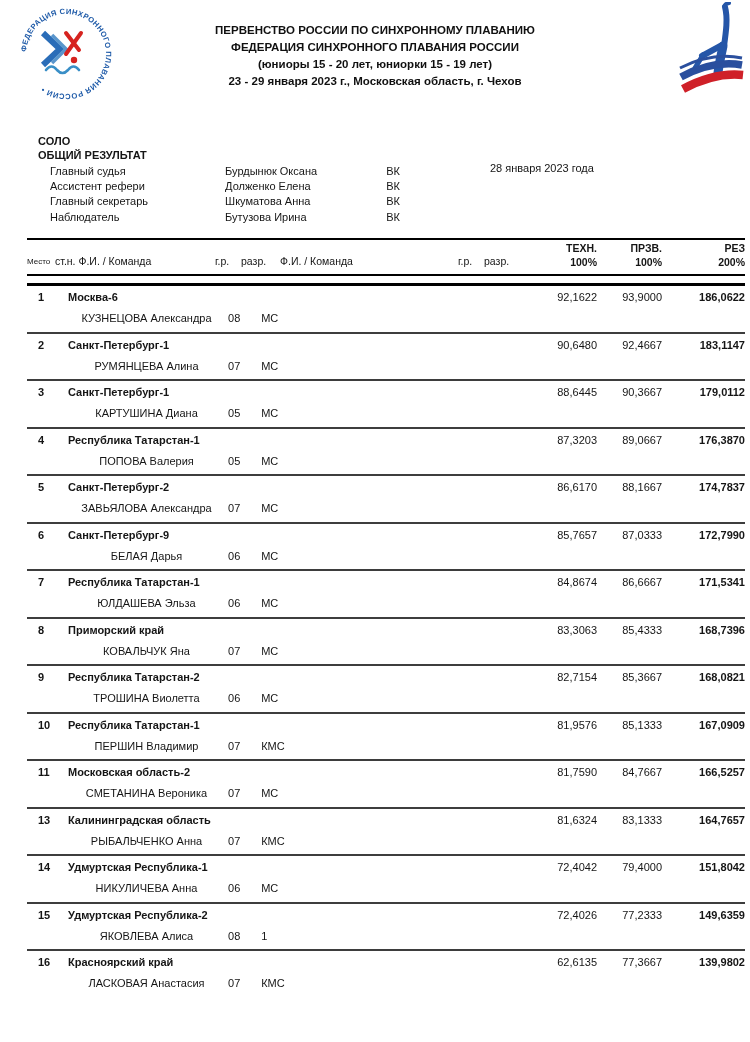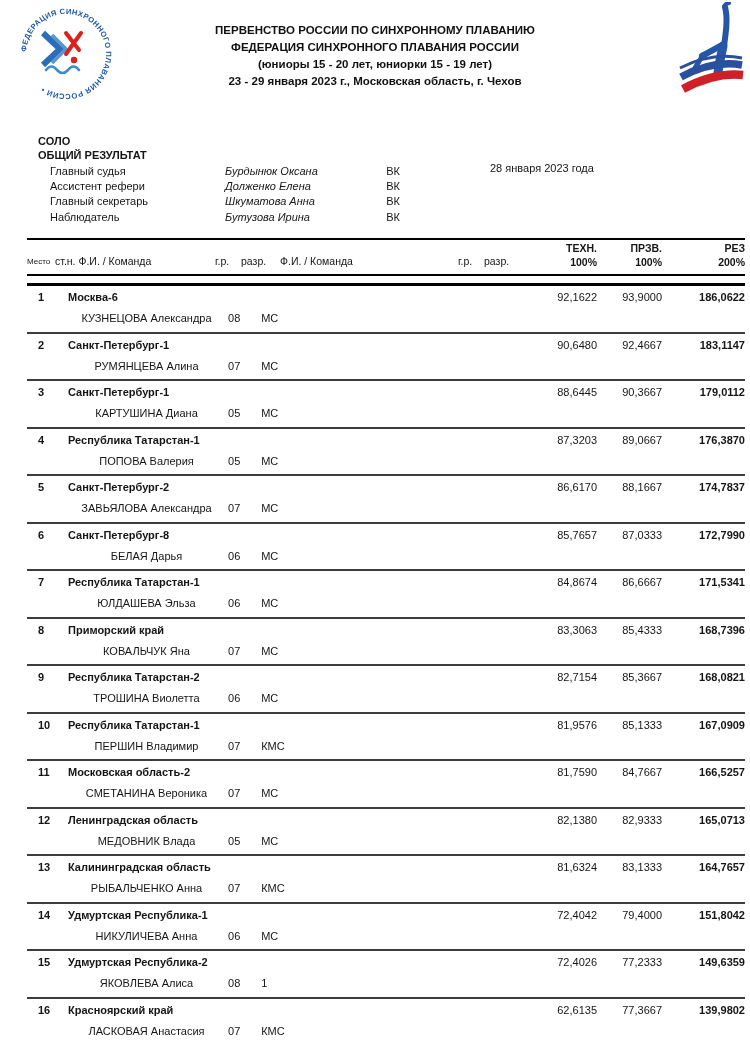--- a/index.html
+++ b/index.html
@@ -18,21 +18,21 @@
     text-align:center; font-weight:bold; font-size:11.5px; line-height:17px;
     color:#101010;
   }
   
   .section-block { position:absolute; left:38px; top:135px; font-size:11px; line-height:13.5px; font-weight:bold; }
   .event-date { position:absolute; left:490px; top:135px; font-size:11px;margin-top:27px; }
   
   .officials { position:absolute; left:38px; top:164px; font-size:11px; }
   .official-row { height:15.2px; line-height:15.2px; white-space:nowrap; }
   .official-role { display:inline-block; width:172px;padding-left:12px; }
-  .official-name { display:inline-block; width:158px;font-style:italic; }
+  .official-name { display:inline-block; width:158px; }
   
   .results-table { position:absolute; left:27px; top:238px; width:718px; }
   .tbl-header {
     position:relative; height:34px;
     border-top:2px solid #000; border-bottom:2px solid #000;
     font-size:10.5px;
   }
   .tbl-header .h { position:absolute; white-space:nowrap; }
   .h-place  { left:0;   top:17px; font-size:8px; }
   .h-entry1 { left:28px;  top:15px; }
@@ -220,21 +220,21 @@
             <span class="yob-cell">07</span>
             <span class="rank-cell">МС</span>
           </span>
           <span class="score tech-score">86,6170</span>
           <span class="score art-score">88,1667</span>
           <span class="score total-score">174,7837</span>
         </div>
 
         <div class="row">
           <span class="place-cell">6</span>
-          <span class="team-name">Санкт-Петербург-8</span>
+          <span class="team-name">Санкт-Петербург-9</span>
           <span class="athlete-line">
             <span class="athlete-name">БЕЛАЯ Дарья</span>
             <span class="yob-cell">06</span>
             <span class="rank-cell">МС</span>
           </span>
           <span class="score tech-score">85,7657</span>
           <span class="score art-score">87,0333</span>
           <span class="score total-score">172,7990</span>
         </div>
 
@@ -296,32 +296,20 @@
           <span class="athlete-line">
             <span class="athlete-name">СМЕТАНИНА Вероника</span>
             <span class="yob-cell">07</span>
             <span class="rank-cell">МС</span>
           </span>
           <span class="score tech-score">81,7590</span>
           <span class="score art-score">84,7667</span>
           <span class="score total-score">166,5257</span>
         </div>
 
-        <div class="row">
-          <span class="place-cell">12</span>
-          <span class="team-name">Ленинградская область</span>
-          <span class="athlete-line">
-            <span class="athlete-name">МЕДОВНИК Влада</span>
-            <span class="yob-cell">05</span>
-            <span class="rank-cell">МС</span>
-          </span>
-          <span class="score tech-score">82,1380</span>
-          <span class="score art-score">82,9333</span>
-          <span class="score total-score">165,0713</span>
-        </div>
 
         <div class="row">
           <span class="place-cell">13</span>
           <span class="team-name">Калининградская область</span>
           <span class="athlete-line">
             <span class="athlete-name">РЫБАЛЬЧЕНКО Анна</span>
             <span class="yob-cell">07</span>
             <span class="rank-cell">КМС</span>
           </span>
           <span class="score tech-score">81,6324</span>

